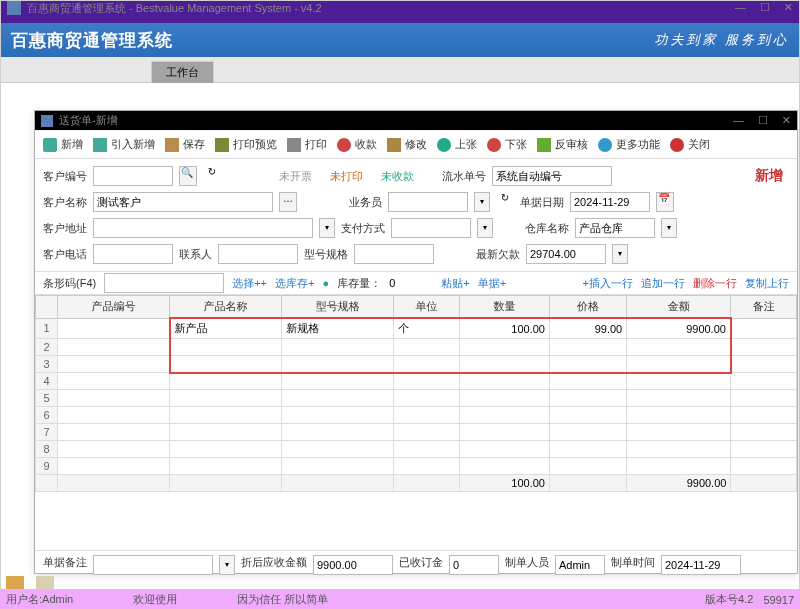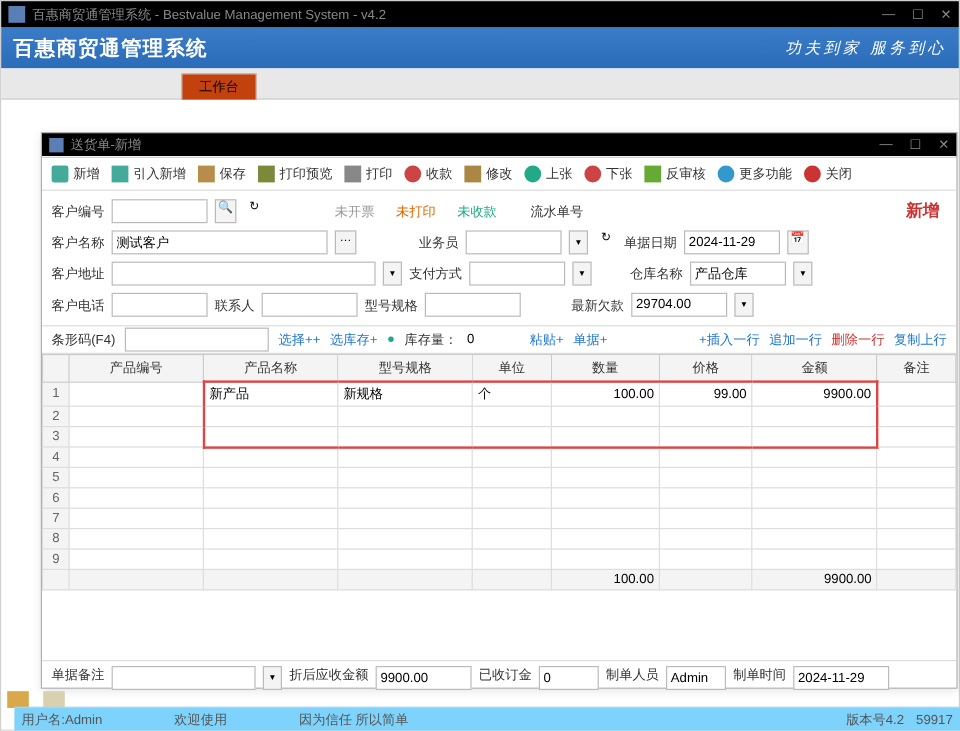--- a/index.html
+++ b/index.html
@@ -1,31 +1,31 @@
 <!DOCTYPE html>
 <html><head>
 <meta charset="utf-8">
 <style>
 * { box-sizing: border-box; margin: 0; padding: 0; font-family: "Microsoft YaHei", SimSun, sans-serif; font-size: 11px; }
 body { background: #f0f0f0; width: 800px; height: 609px; overflow: hidden; position: relative; }
 
 .main-window { position: absolute; top: 0; left: 0; width: 800px; height: 609px; background: #fff; border: 1px solid #d0d0d0; }
-.main-titlebar { height: 22px; background: #000000; display: flex; align-items: center; padding: 0 6px; color: #888; font-size: 11px; }
+.main-titlebar { height: 22px; background: #4c1d95; display: flex; padding: 0 6px; color: #888; font-size: 11px; }
 .main-titlebar .icon { width: 14px; height: 14px; background: #5b7fb5; margin-right: 6px; }
 .win-controls { margin-left: auto; display: flex; gap: 14px; color: #888; }
 .win-controls span { cursor: pointer; }
 .main-menubar { height: 20px; background: #fff; display: flex; gap: 4px; padding: 0 6px; align-items: center; color: #444; }
 .main-menubar span { padding: 2px 4px; }
 
 .banner { height: 34px; background: linear-gradient(#3a7cc7, #2a6cb7); color: #fff; display: flex; align-items: center; padding: 0 10px; }
 .banner .title { font-size: 17px; font-weight: bold; letter-spacing: 1px; }
 .banner .slogan { margin-left: auto; font-size: 13px; font-style: italic; letter-spacing: 3px; }
 
 .tab-strip { height: 26px; background: #e8e8e8; border-bottom: 1px solid #ccc; position: relative; }
-.tab { position: absolute; left: 150px; top: 4px; background: #c2410c; border: 1px solid #ccc; border-bottom: none; padding: 3px 14px; }
+.tab { position: absolute; left: 150px; top: 4px; background: #a3a3a3; border: 1px solid #ccc; border-bottom: none; padding: 3px 14px; }
 
 .modal { position: absolute; left: 34px; top: 110px; width: 764px; height: 464px; background: #fff; border: 1px solid #b0b0b0; box-shadow: 0 2px 8px rgba(0,0,0,.12); display: flex; flex-direction: column; }
 .modal-titlebar { height: 20px; background: #000000; display: flex; align-items: center; padding: 0 6px; color: #888; border-bottom: 1px solid #eee; }
 .modal-titlebar .icon { width: 12px; height: 12px; background: #5b7fb5; margin-right: 6px; }
 .modal-controls { margin-left: auto; display: flex; gap: 14px; color: #888; }
 
 .toolbar { height: 28px; border-bottom: 1px solid #ddd; display: flex; align-items: center; gap: 10px; padding: 0 8px; }
 .tool-btn { display: flex; align-items: center; gap: 4px; cursor: pointer; color: #333; }
 .tool-icon { width: 14px; height: 14px; display: inline-block; }
 .ic-add { background: #4a9; border-radius: 2px; }
@@ -66,21 +66,21 @@
 .grid { border-collapse: collapse; width: 100%; }
 .grid th { background: #f4f4f4; border: 1px solid #ccc; padding: 3px 4px; font-weight: normal; color: #333; height: 20px; }
 .grid td { border: 1px solid #ddd; padding: 2px 4px; height: 17px; }
 .grid .rownum { background: #f4f4f4; width: 22px; text-align: center; color: #666; }
 .grid .num { text-align: right; }
 
 .totals-row td { background: #f4f4f4; font-weight: normal; }
 
 .bottom-row { display: flex; align-items: flex-start; gap: 6px; padding: 4px 8px; border-top: 1px solid #ddd; height: 23px; }
 
-.statusbar { position: absolute; bottom: 0; left: 12px; right: 0; height: 20px; background: #7dd3fc; border-top: 1px solid #ccc; display: flex; align-items: center; padding: 0 6px; color: #555; }
+.statusbar { position: absolute; bottom: 0; left: 0; right: 0; height: 20px; background: #f0abfc; border-top: 1px solid #ccc; display: flex; align-items: center; padding: 0 6px; color: #555; }
 .statusbar .seg { margin-right: 60px; }
 .statusbar .seg.last { margin-left: auto; margin-right: 10px; }
 
 .side-icons { position: absolute; left: 6px; top: 576px; display: flex; gap: 12px; }
 .side-icons .si { width: 18px; height: 14px; background: #d9a84a; }
 </style>
 </head>
 <body>
 
 <div class="main-window">
@@ -169,20 +169,21 @@
       <span class="lbl">客户编号</span>
       <input class="fld sm" value="" style="">
       <span class="mini-btn">🔍</span>
       <span class="mini-btn" style="border:none;background:none">↻</span>
       <span style="width:40px"></span>
       <span class="status-text status-gray">未开票</span>
       <span class="status-text status-orange">未打印</span>
       <span class="status-text status-green">未收款</span>
       <span style="width:10px"></span>
       <span class="lbl">流水单号</span>
+      <input class="fld md" value="系统自动编号" style="">
       <span class="status-text status-red" style="margin-left:auto">新增</span>
     </div>
     <div class="form-row">
       <span class="lbl">客户名称</span>
       <input class="fld lg" value="测试客户" style="">
       <span class="mini-btn">…</span>
       <span style="width:40px"></span>
       <span class="lbl">业务员</span>
       <input class="fld sm" value="" style="">
       <span class="dd">▾</span>

